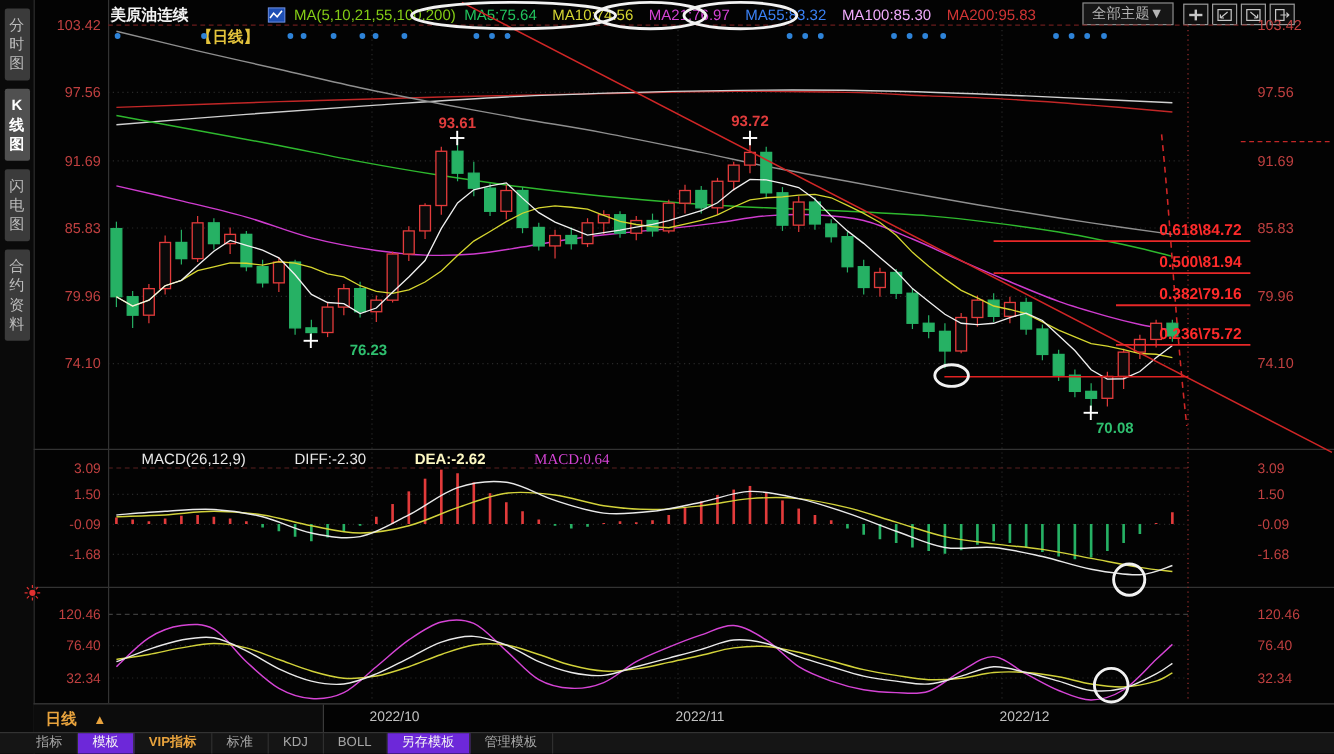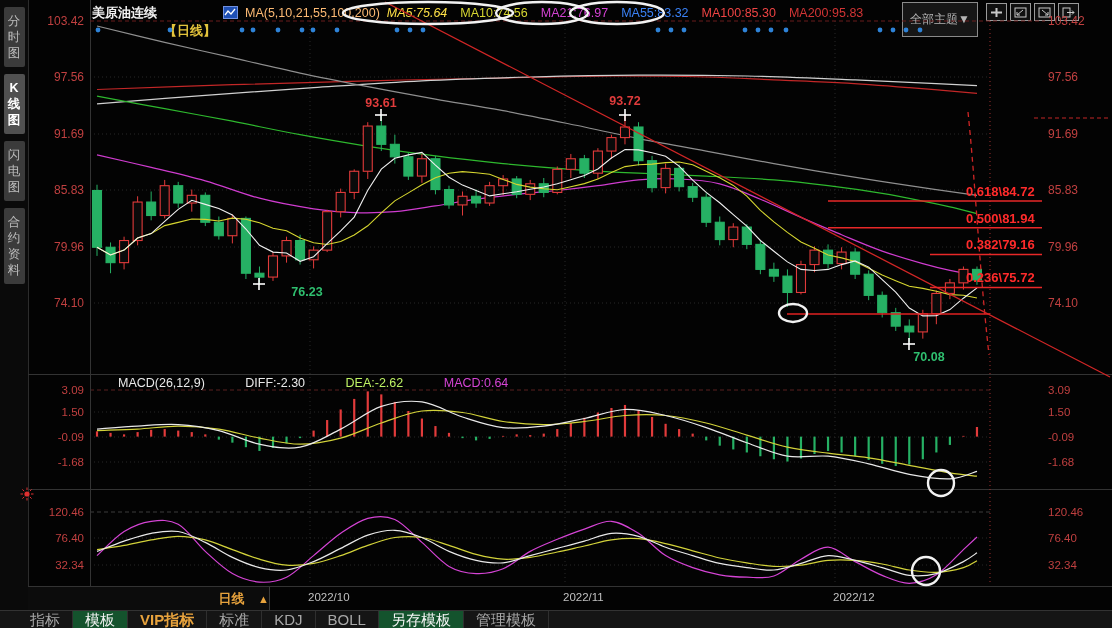--- a/index.html
+++ b/index.html
@@ -10,47 +10,47 @@
   #sidebar{position:absolute;left:0;top:0;width:28px;height:628px;background:#0a0a0a;border-right:1px solid #2c2c2c;z-index:2;}
   .side-tab{width:21px;margin:7px auto 0;padding:6px 0;background:#3b3b3b;color:#bdbdbd;font-size:12.5px;
             text-align:center;line-height:16px;border-radius:2px;cursor:pointer;}
   .side-tab.active{background:#505050;color:#fff;font-weight:bold;}
 
   
   #header{position:absolute;left:92px;top:0;height:25px;display:flex;align-items:center;gap:7px;
           font-size:12.5px;white-space:nowrap;z-index:2;color:#ddd;}
   #symbol{color:#f2f2f2;font-weight:bold;font-size:13px;}
   #period{color:#e3c33c;font-weight:bold;font-size:13px;margin-top:36px;}
-  #ma-settings{color:#fdba74;}
+  #ma-settings{color:#84cc16;}
   #ma-values span{margin-right:13px;}
-  #theme-btn{position:absolute;left:902px;top:2px;height:35px;background:#161616;border:1px solid #8a8a8a;
+  #theme-btn{position:absolute;left:902px;top:2px;height:19px;background:#161616;border:1px solid #8a8a8a;
              color:#b5b5b5;font-size:12px;padding:0 7px;line-height:17px;cursor:pointer;z-index:2;
              font-family:"Liberation Sans",sans-serif;}
   #win-icons{position:absolute;left:986px;top:3px;z-index:2;display:flex;gap:3px;}
   .winbtn{width:19px;height:16px;border:1px solid #9a9a9a;background:#101010;display:inline-flex;
           align-items:center;justify-content:center;cursor:pointer;}
 
   
   #plot{position:absolute;left:0;top:0;z-index:3;pointer-events:none;}
 
   
   .ind-header{position:absolute;left:95px;font-size:12.5px;z-index:4;white-space:nowrap;}
   .ind-header span{margin-right:14px;margin-left:23px;}
-  .w{color:#e9e9e9;} .yel{color:#bef264;} .mag{color:#d544d5;}
+  .w{color:#e9e9e9;} .yel{color:#fef9c3;font-weight:bold;} .mag{color:#d544d5;font-family:Liberation Serif, serif;}
 
   
-  #bottom-row{position:absolute;left:28px;top:586px;width:1084px;height:24px;border-top:1px solid #333;z-index:2;text-align:right;}
+  #bottom-row{position:absolute;left:28px;top:586px;width:1084px;height:24px;border-top:1px solid #333;z-index:2;}
   #period-box{position:absolute;left:0;top:0;width:242px;height:23px;border-right:1px solid #3a3a3a;
               background:#0c0c0c;color:#e8a33d;font-weight:bold;font-size:13px;line-height:23px;
               padding-left:10px;box-sizing:border-box;cursor:pointer;}
   #period-box .arrow{margin-left:10px;font-size:11px;}
   #footer-tabs{position:absolute;left:0;top:610px;width:1112px;height:18px;background:#151515;
                border-top:1px solid #333;display:flex;padding-left:18px;box-sizing:border-box;z-index:4;}
-  .f-tab{padding:0 12px;color:#a8a8a8;font-size:15px;line-height:17px;border-right:1px solid #2f2f2f;cursor:pointer;}
-  .f-tab.active{background:#14532d;color:#f5f5f5;}
+  .f-tab{padding:0 12px;color:#a8a8a8;font-size:11px;line-height:17px;border-right:1px solid #2f2f2f;cursor:pointer;}
+  .f-tab.active{background:#6d28d9;color:#f5f5f5;}
   .f-tab.vip{color:#e8a33d;font-weight:bold;text-align:right;}
 </style>
 </head>
 <body>
 
 <div id="app">
 
   <div id="sidebar">
       <div class="side-tab">分<br>时<br>图</div>
       <div class="side-tab active">K<br>线<br>图</div>
@@ -61,21 +61,21 @@
   <div id="header">
     <span id="symbol">美原油连续</span>
     <span id="period">【日线】</span>
     <span style="display:inline-flex;">
       <svg width="15" height="13">
           <rect x="0.5" y="0.5" width="14" height="12" fill="#1e4fb4" stroke="#6f8fdf"></rect>
       <polyline points="2,9 5,5 8,8 12,3" fill="none" stroke="#fff" stroke-width="1.3"></polyline>
         </svg>
     </span>
     <span id="ma-settings">MA(5,10,21,55,100,200)</span>
-    <span id="ma-values"><span style="color: #fde047; font-style: italic;">MA5:75.64</span><span style="color: rgb(214, 214, 50);">MA10:74.56</span><span style="color: rgb(212, 67, 212);">MA21:76.97</span><span style="color: #3b82f6;">MA55:83.32</span><span style="color: #ef4444;">MA100:85.30</span><span style="color: rgb(210, 53, 53);">MA200:95.83</span></span>
+    <span id="ma-values"><span style="color: #22c55e;">MA5:75.64</span><span style="color: rgb(214, 214, 50);">MA10:74.56</span><span style="color: rgb(212, 67, 212);">MA21:76.97</span><span style="color: #3b82f6;">MA55:83.32</span><span style="color: #f0abfc;">MA100:85.30</span><span style="color: rgb(210, 53, 53);">MA200:95.83</span></span>
   </div>
 
   <button id="theme-btn">全部主题▼</button>
 
   <div id="win-icons">
     <span class="winbtn">
       <svg width="13" height="11" stroke="#c8c8c8" fill="#c8c8c8">
           <rect x="5.5" y="1" width="2" height="9" stroke="none"></rect>
           <rect x="1" y="4.5" width="11" height="2" stroke="none"></rect>
         </svg>

